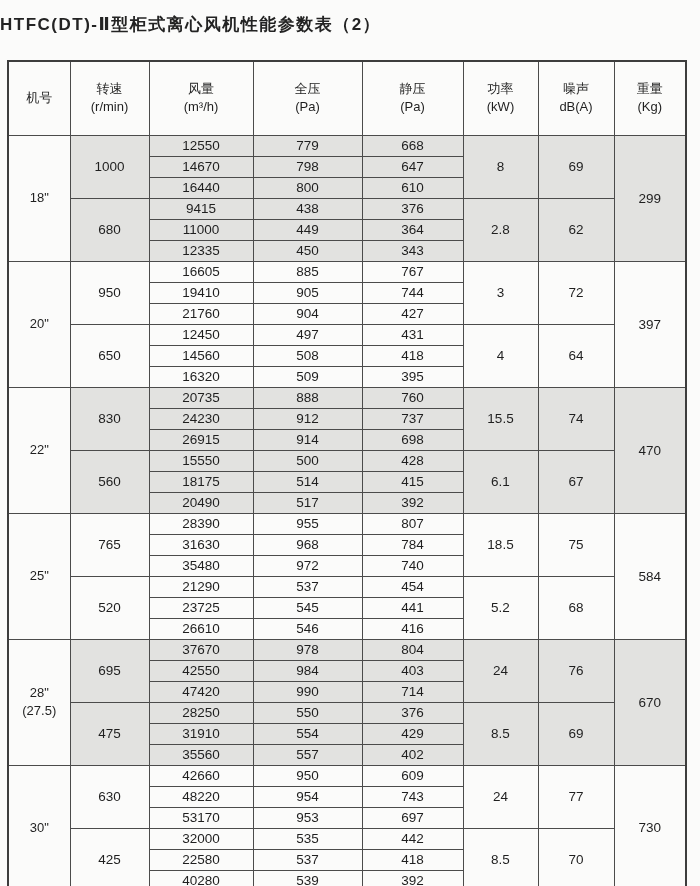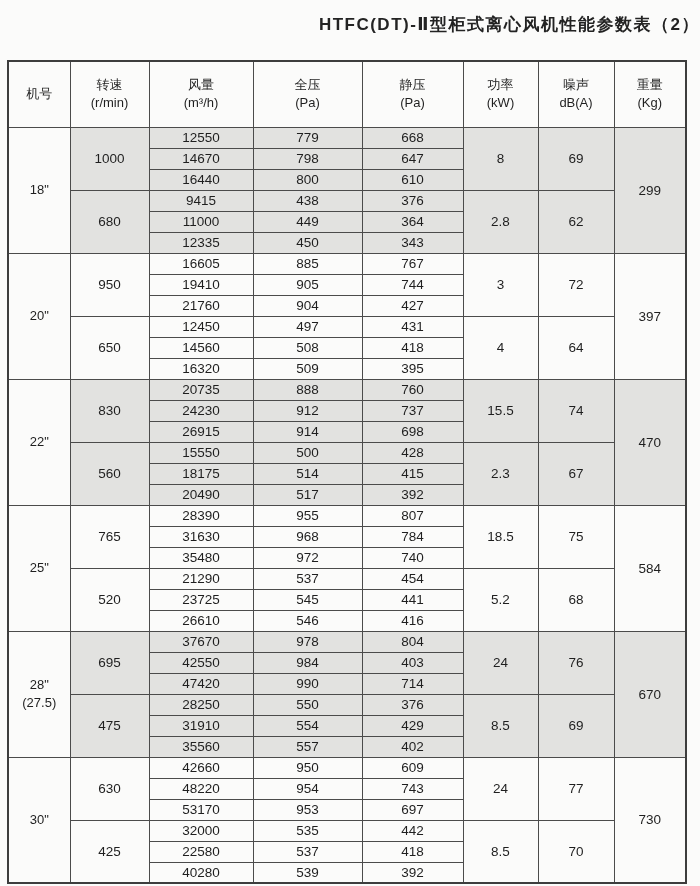--- a/index.html
+++ b/index.html
@@ -9,42 +9,41 @@
   body {
     width: 700px;
     height: 886px;
     background: #fbfbfa;
     color: #1f1f1f;
     font-family: "Liberation Sans", "DejaVu Sans", sans-serif;
     overflow: hidden;
   }
   .title {
     padding-top: 13px;
-    text-align: right;
+    text-align: left;
     font-size: 17px;
     font-weight: bold;
     letter-spacing: 1.5px;
     color: #232323;
-    padding-left: 12px;
   }
   table.spec {
     border-collapse: collapse;
     table-layout: fixed;
     width: 678px;
     margin: 24px 0 0 7px;
     border: 2px solid #3d3d3d;
   }
   .spec th, .spec td {
     border: 1px solid #4b4b4b;
     text-align: center;
     vertical-align: middle;
     padding: 0;
     overflow: hidden;
   }
-  .spec thead tr { height: 66px; margin-left: 41px; }
+  .spec thead tr { height: 74px; margin-left: 41px; }
   .spec tbody tr { height: 21px; }
   .spec th {
     font-weight: normal;
     font-size: 13px;
     line-height: 1.4;
     white-space: pre-line;
     background: #fbfbfa;
   }
   .spec td {
     font-size: 13.5px;
@@ -188,21 +187,21 @@
       <tr>
         <td class="shaded">26915</td>
         <td class="shaded">914</td>
         <td class="shaded">698</td>
       </tr>
       <tr>
         <td rowspan="3" class="shaded">560</td>
         <td class="shaded">15550</td>
         <td class="shaded">500</td>
         <td class="shaded">428</td>
-        <td rowspan="3" class="shaded">2.3</td>
+        <td rowspan="3" class="shaded">6.1</td>
         <td rowspan="3" class="shaded">67</td>
       </tr>
       <tr>
         <td class="shaded">18175</td>
         <td class="shaded">514</td>
         <td class="shaded">415</td>
       </tr>
       <tr>
         <td class="shaded">20490</td>
         <td class="shaded">517</td>

